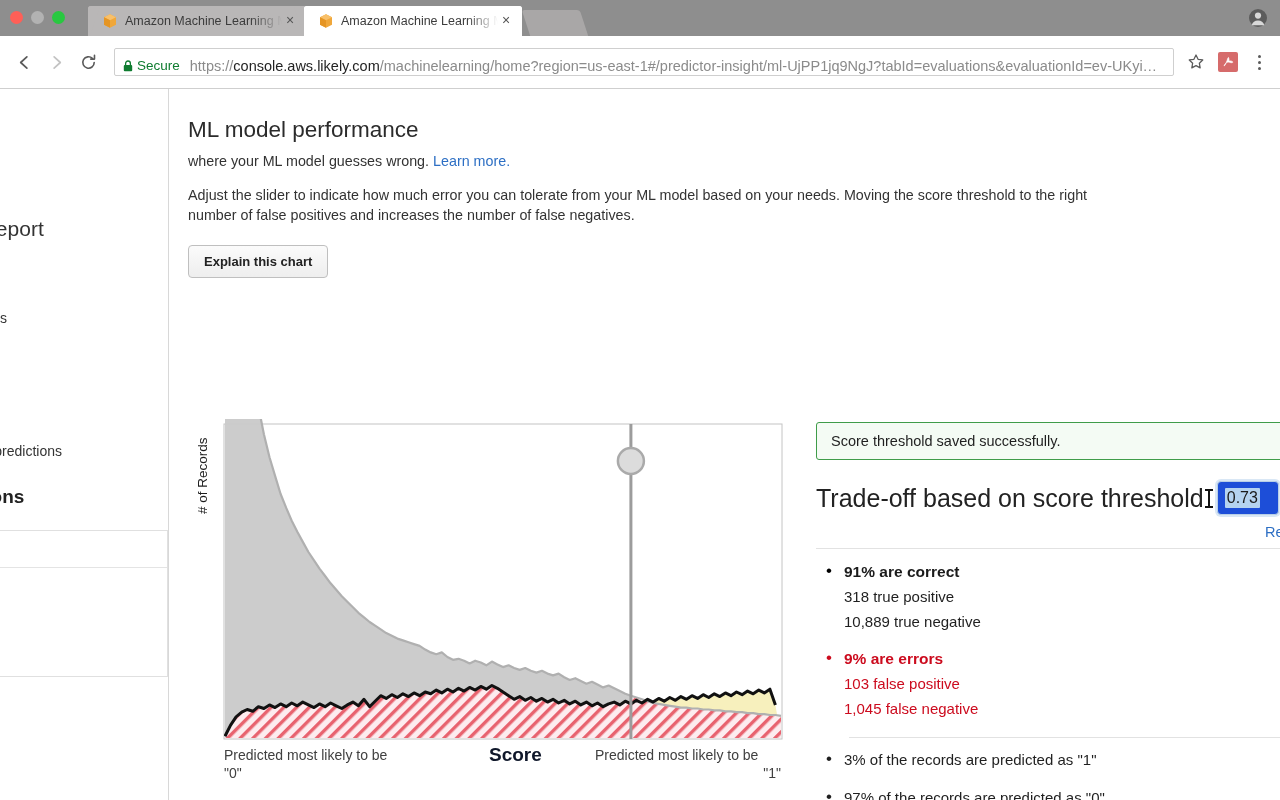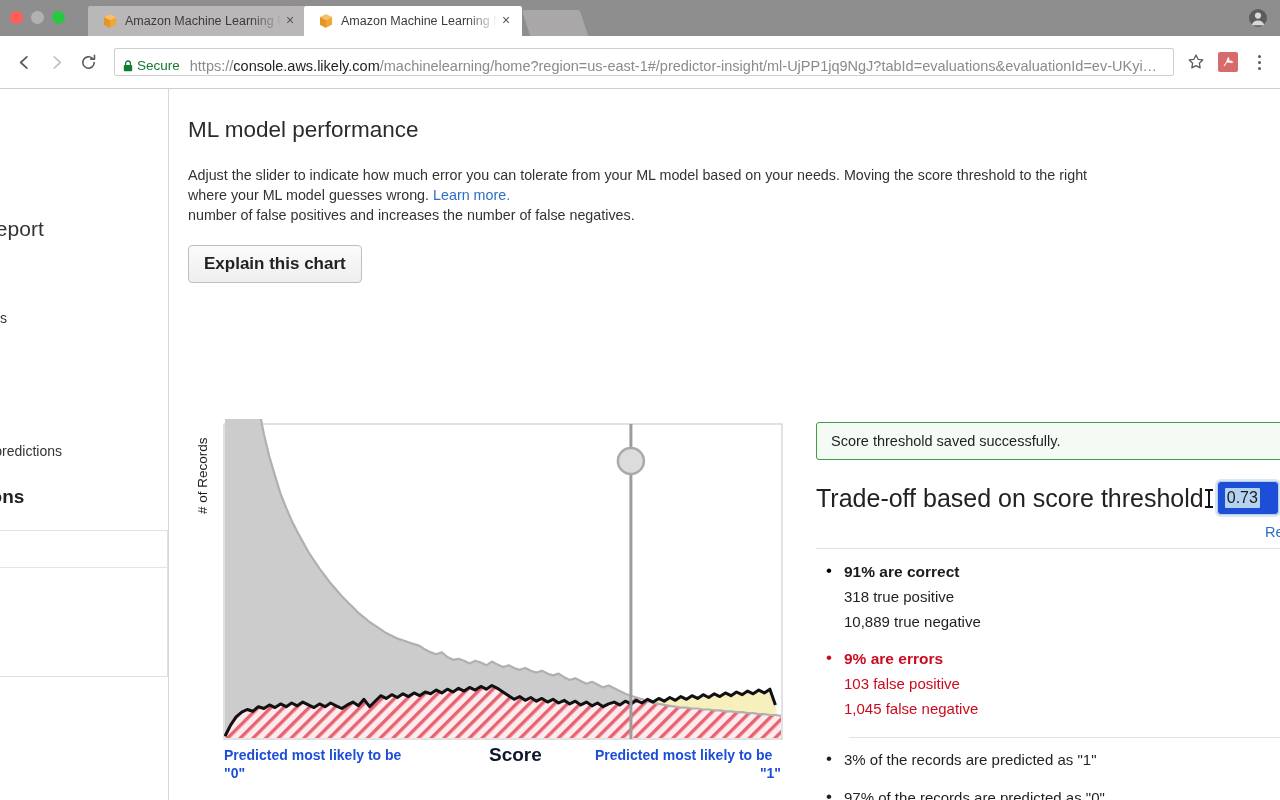--- a/index.html
+++ b/index.html
@@ -130,34 +130,34 @@
 
   
   .main { position: absolute; left: 169px; top: 0; right: 0; height: 711px; padding: 18px 0 0 19px; }
 
   h1.page-title { font-size: 22.5px; font-weight: normal; color: #2b2b2b; margin: 10px 0 22px 0; }
   p.para { font-size: 14.3px; line-height: 20px; color: #333; margin: 0 0 14px 0; white-space: nowrap; }
   a.link { color: #2d6fc4; text-decoration: none; }
 
   .explain-btn {
     display:inline-block; margin-top: 6px; padding: 8px 15px;
-    font-size: 17px; font-weight: bold; color: #222;
+    font-size: 13px; font-weight: bold; color: #222;
     background: linear-gradient(#fbfbfb, #eeeeee);
     border: 1px solid #bfbfbf; border-radius: 4px;
   }
 
   
   .chart-wrap { position: absolute; left: 188px; top: 330px; }
   .ylabel {
     position: absolute; left: 195px; top: 425px;
     transform: rotate(-90deg); transform-origin: left top;
     font-size: 13.5px; color: #1d1d1d; white-space: nowrap;
   }
   .xlab {
-    position: absolute; font-size: 14px; color: #1d4ed8; font-weight: bold; line-height: 18px;
+    position: absolute; font-size: 14px; color: #404040; font-weight: normal; line-height: 18px;
   }
   .xlab.mid { font-weight: bold; font-size: 19px; color: #0f172a; }
 
   
   .rpanel { position: absolute; left: 816px; top: 333px; width: 520px; }
   .alert-ok {
     border: 1px solid #3f9c49; background: #f4fbf4; border-radius: 3px;
     padding: 10px 14px; font-size: 14.5px; color: #1f1f1f; width: 500px;
   }
   .tradeoff-row {
@@ -306,26 +306,26 @@
         <div class="row first">…uation: ML mode…</div>
         <div class="row">…mmary</div>
         <div class="row">…rts (0)</div>
         <div class="row">…lore performance</div>
       </div>
     </div>
 
     <div class="main">
       <h1 class="page-title">ML model performance</h1>
 
-      <p class="para">Adjust the slider to indicate how much error you can tolerate from your ML model based on your needs. Moving the score threshold to the right</p>
-
       <p class="para" style="margin-top:-14px;">
         <span>where your ML model guesses wrong.</span>
         <a class="link" href="#">Learn more.</a>
       </p>
+
+      <p class="para">Adjust the slider to indicate how much error you can tolerate from your ML model based on your needs. Moving the score threshold to the right</p>
       <p class="para" style="margin-top:-14px;">number of false positives and increases the number of false negatives.</p>
 
       <span class="explain-btn">Explain this chart</span>
     </div>
 
     <div class="ylabel"># of Records</div>
 
     <div class="chart-wrap">
       <svg id="chart-svg" width="596" height="325" viewBox="0 0 596 325">
         <defs>

